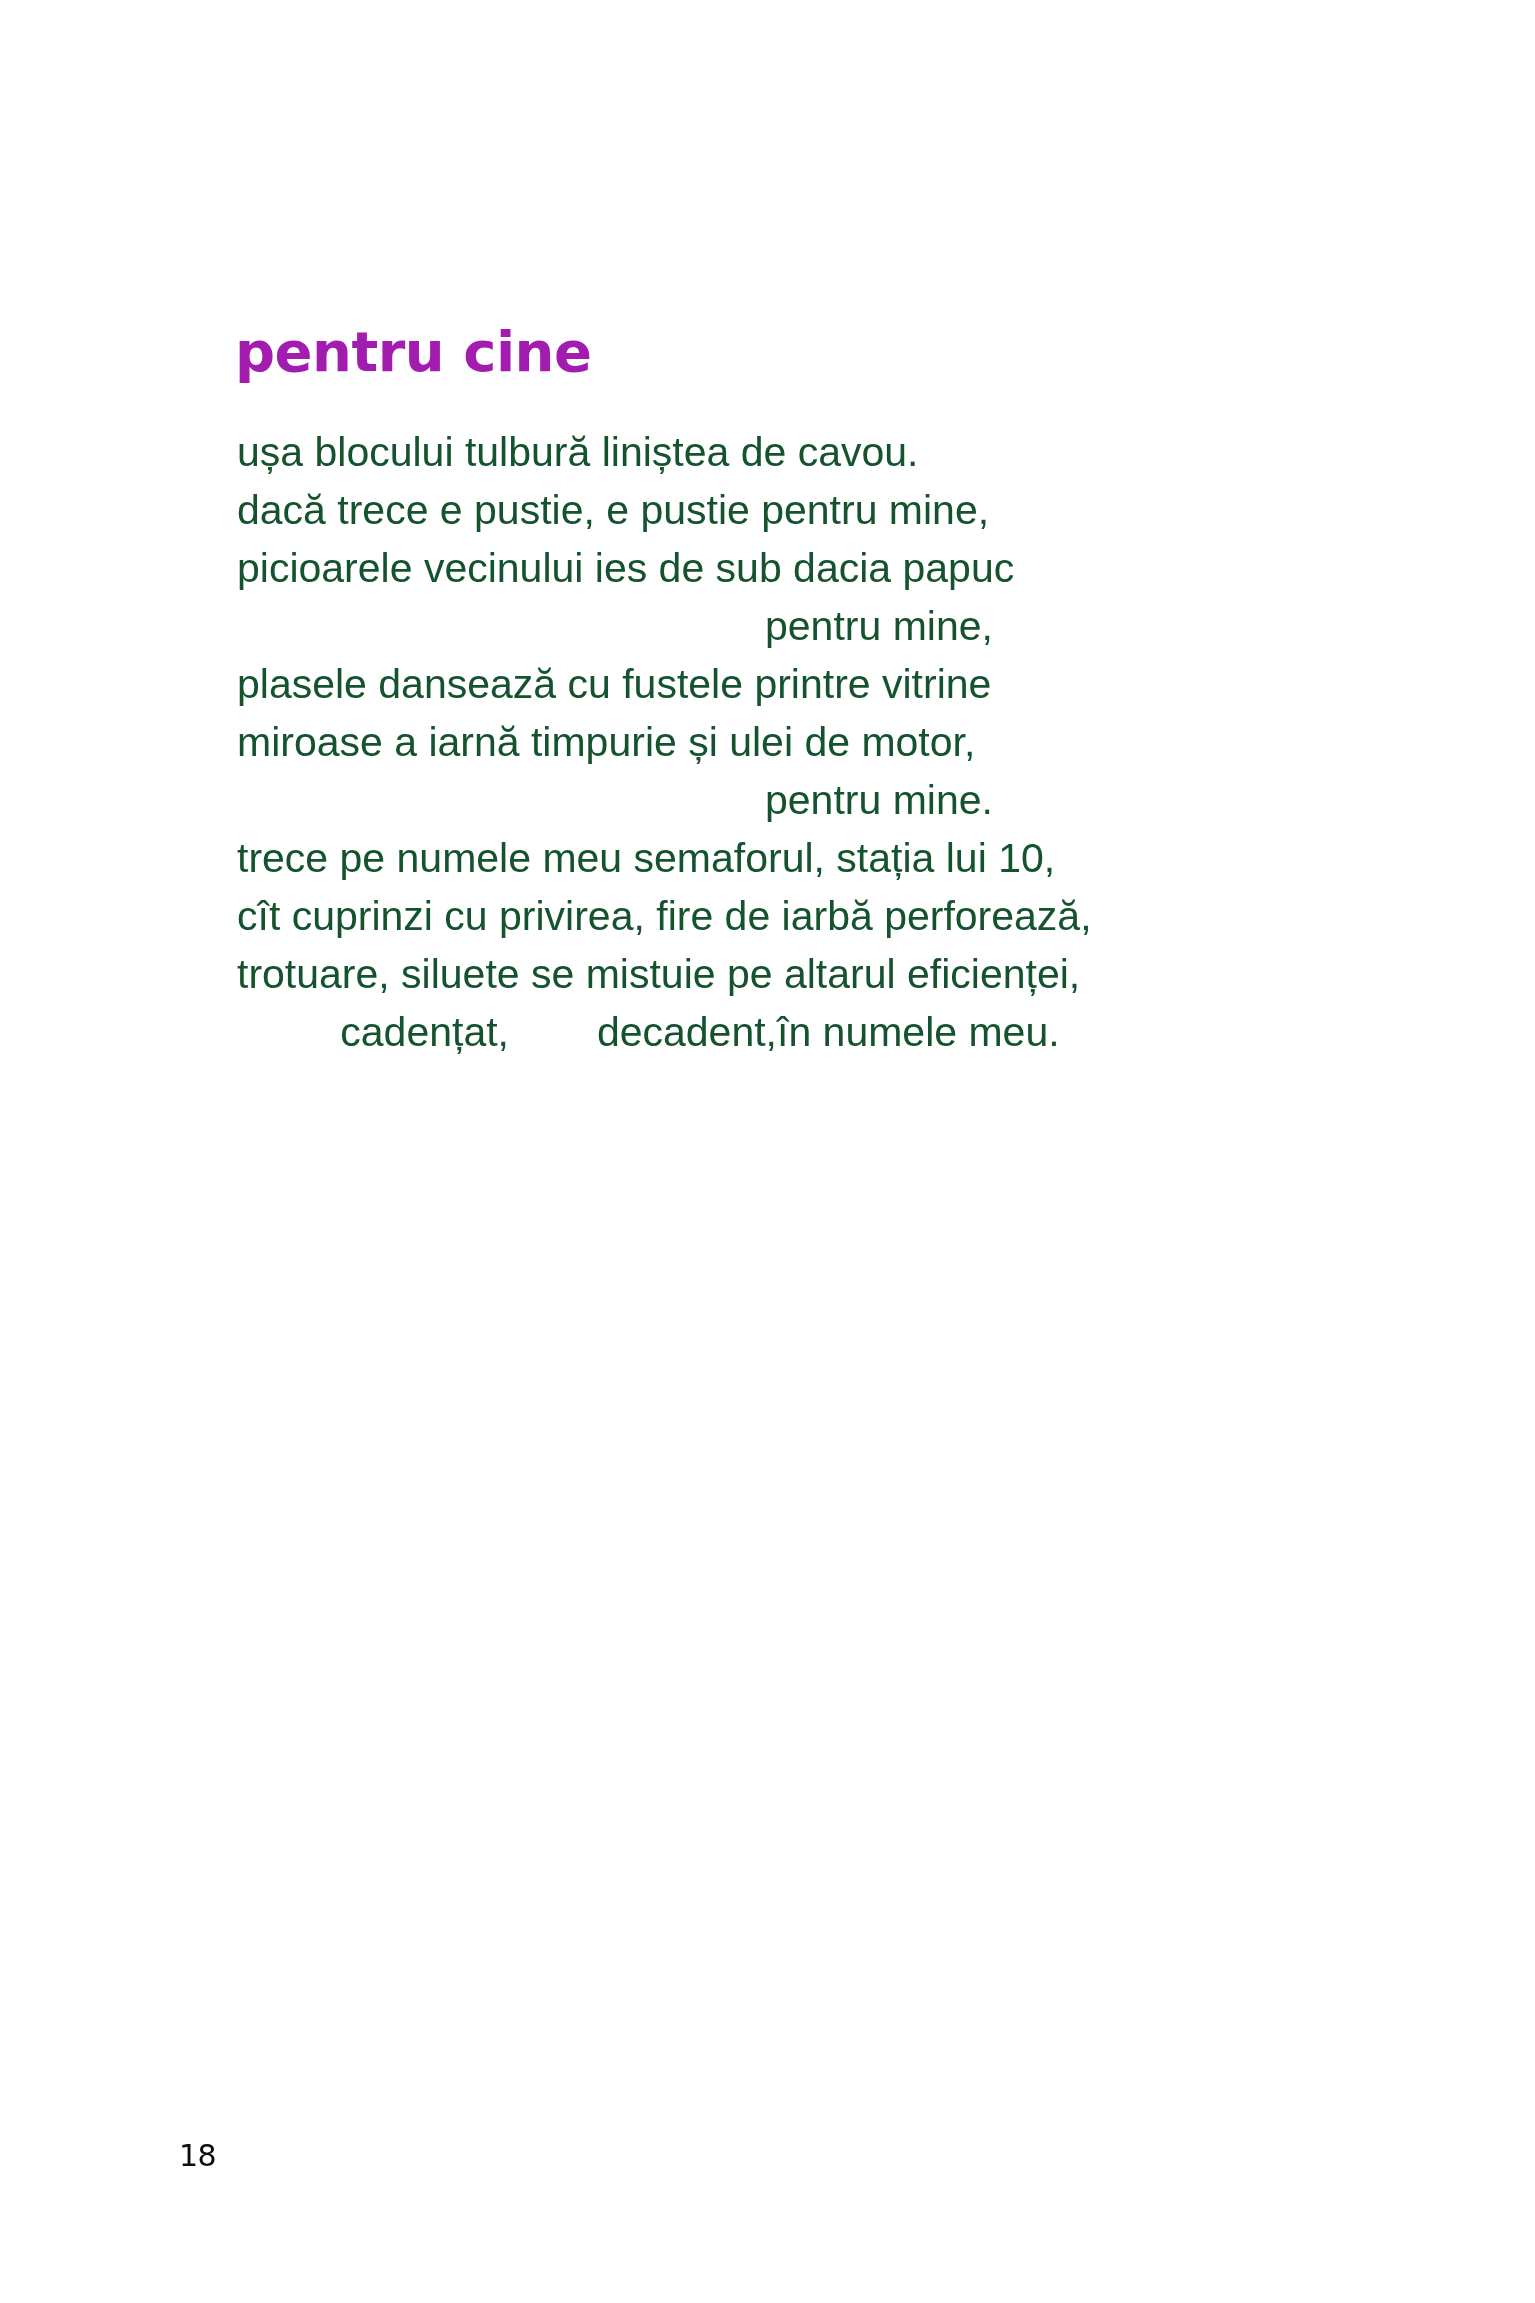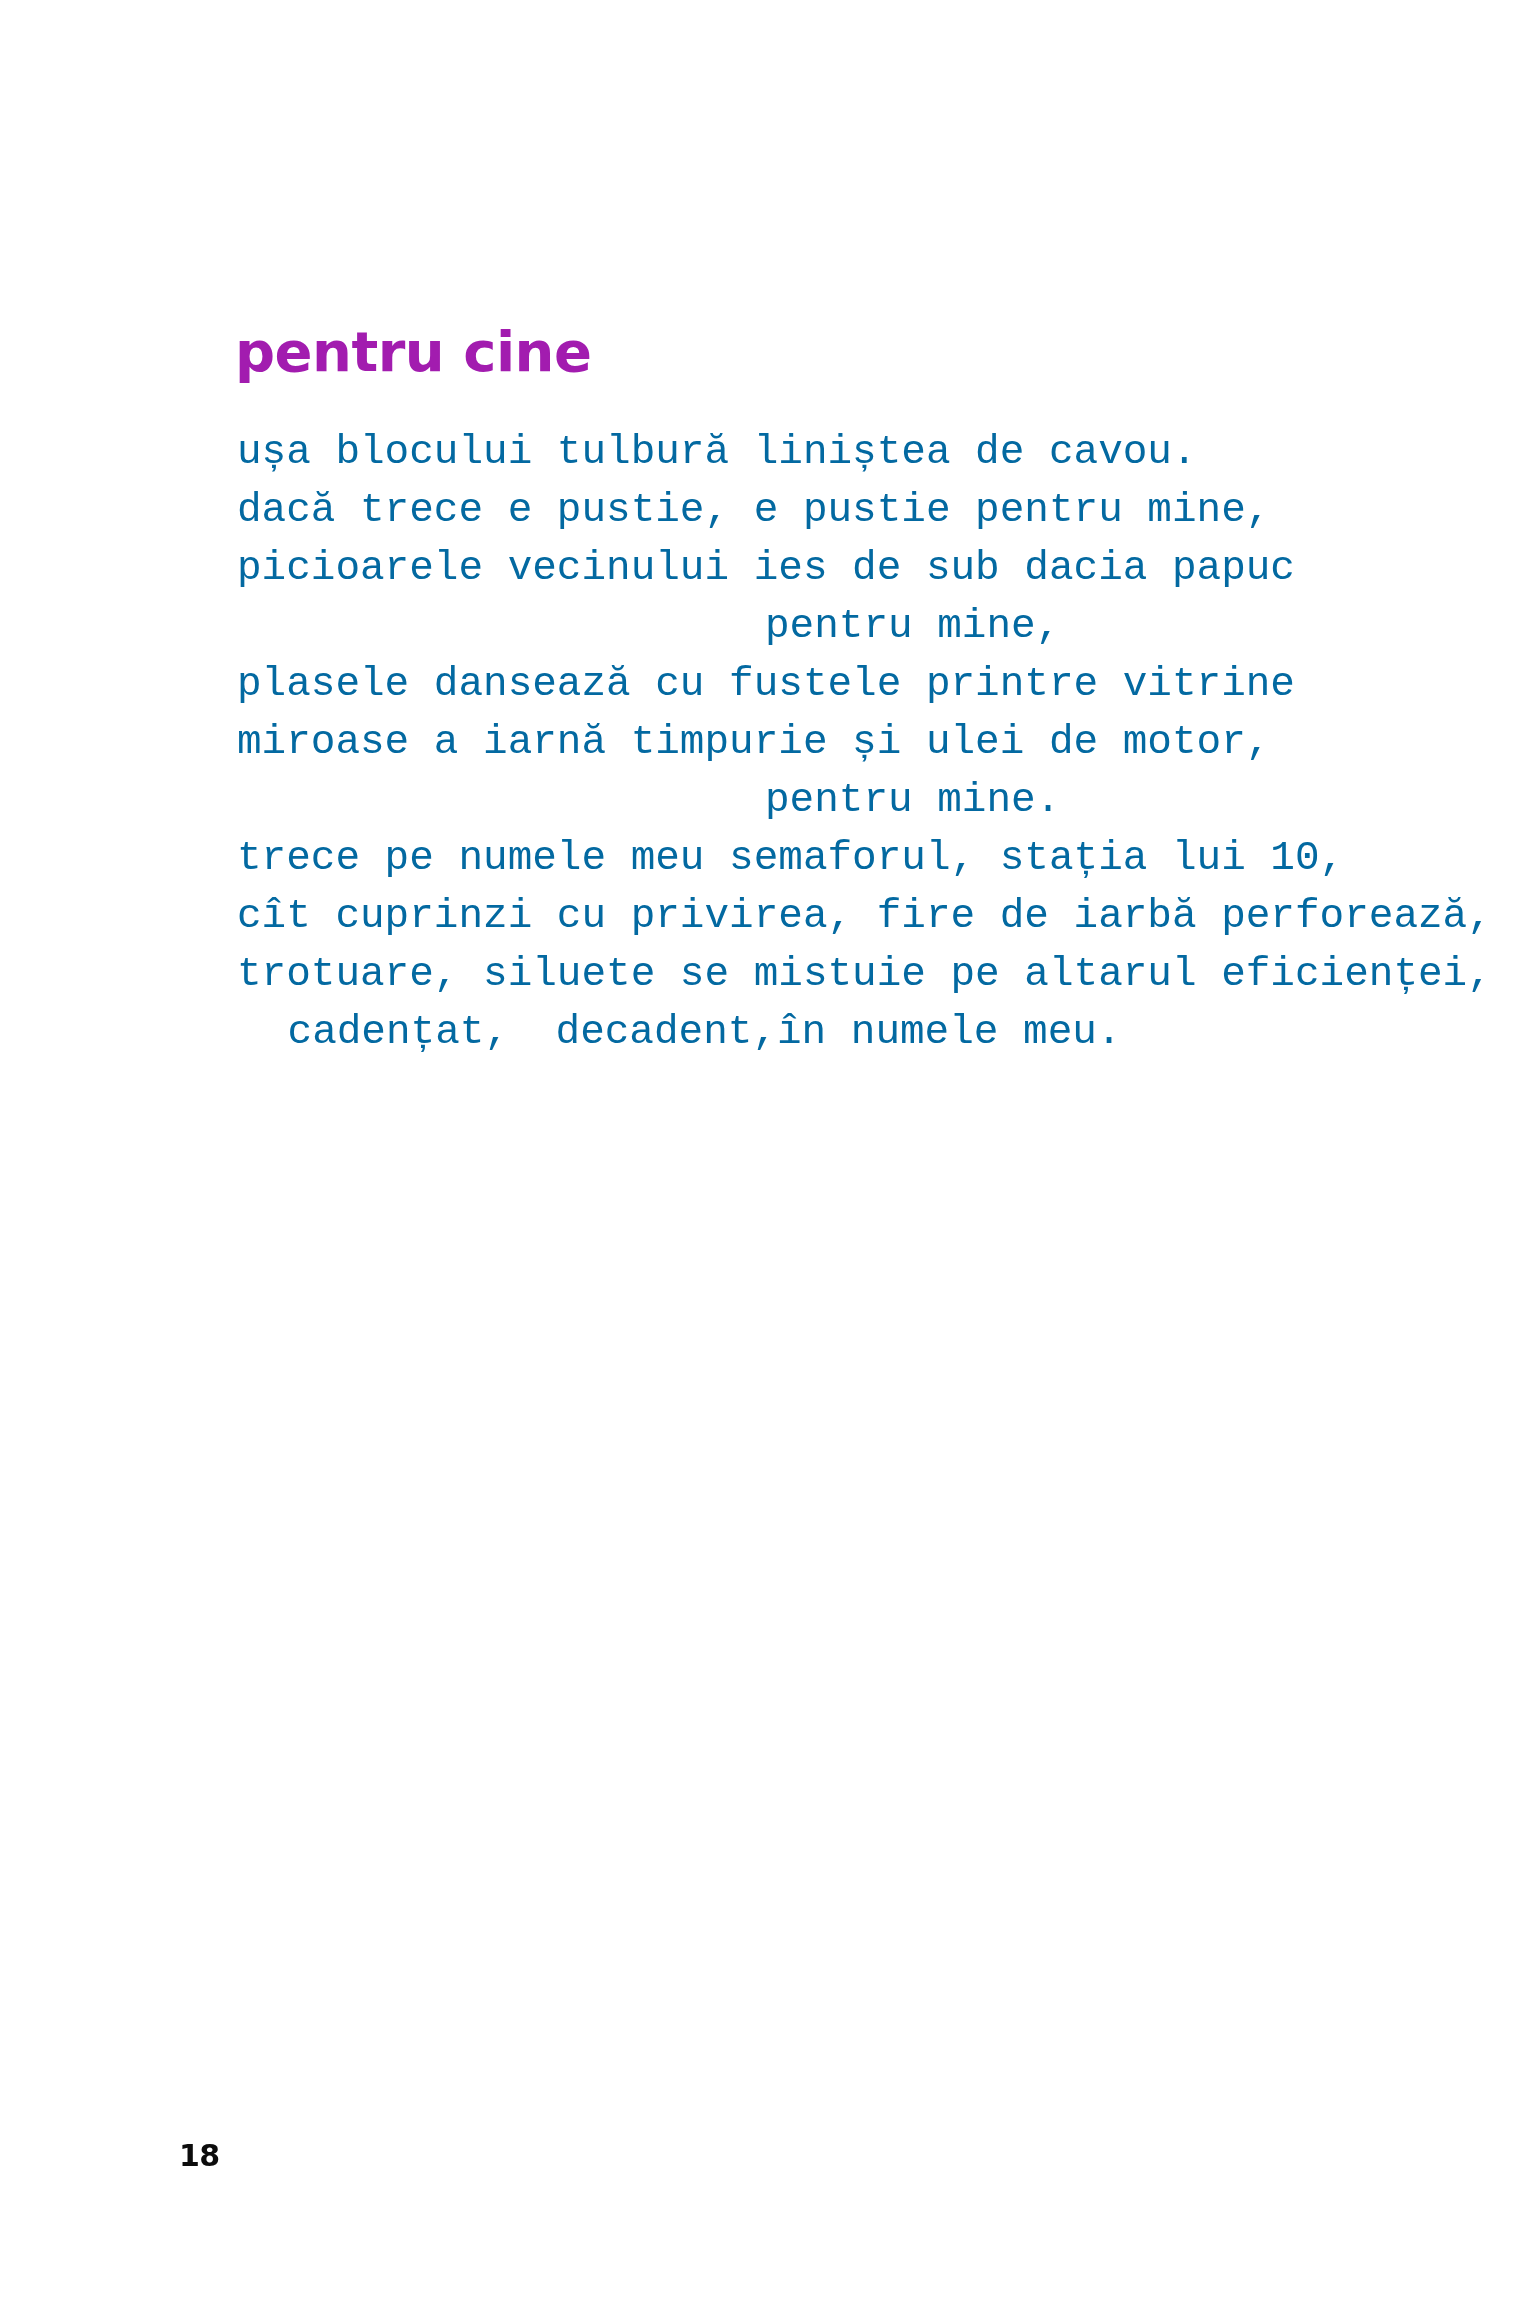--- a/index.html
+++ b/index.html
@@ -30,45 +30,45 @@
     line-height: 1;
     letter-spacing: -0.5px;
     color: #a21caf;
     white-space: nowrap;
   }
   .poem-body {
     position: absolute;
     left: 237px;
     top: 423px;
     width: 1060px;
-    font-family: Liberation Mono, monospace;
+    font-family: Liberation Sans, sans-serif;
     font-size: 41px;
     line-height: 58px;
-    color: #0369a1;
+    color: #14532d;
   }
   .poem-line {
     white-space: nowrap;
     min-height: 58px;
   }
   .poem-line.indent {
     padding-left: 528px;
   }
   .poem-line .seg {
     display: inline-block;
     vertical-align: baseline;
     text-align: right;
   }
   .poem-line .seg-0 { width: 272px; }
   .poem-line .seg-1 { width: 268px; }
   .page-number {
     position: absolute;
     left: 179px;
     top: 2141px;
     font-family: "DejaVu Sans", "Liberation Sans", sans-serif;
-    font-weight: 700;
+    font-weight: 400;
     font-size: 30px;
     line-height: 1;
     letter-spacing: -0.5px;
     color: #0c0c0c;
   }
 </style>
 </head>
 <body>
 
 <div class="book-page">

